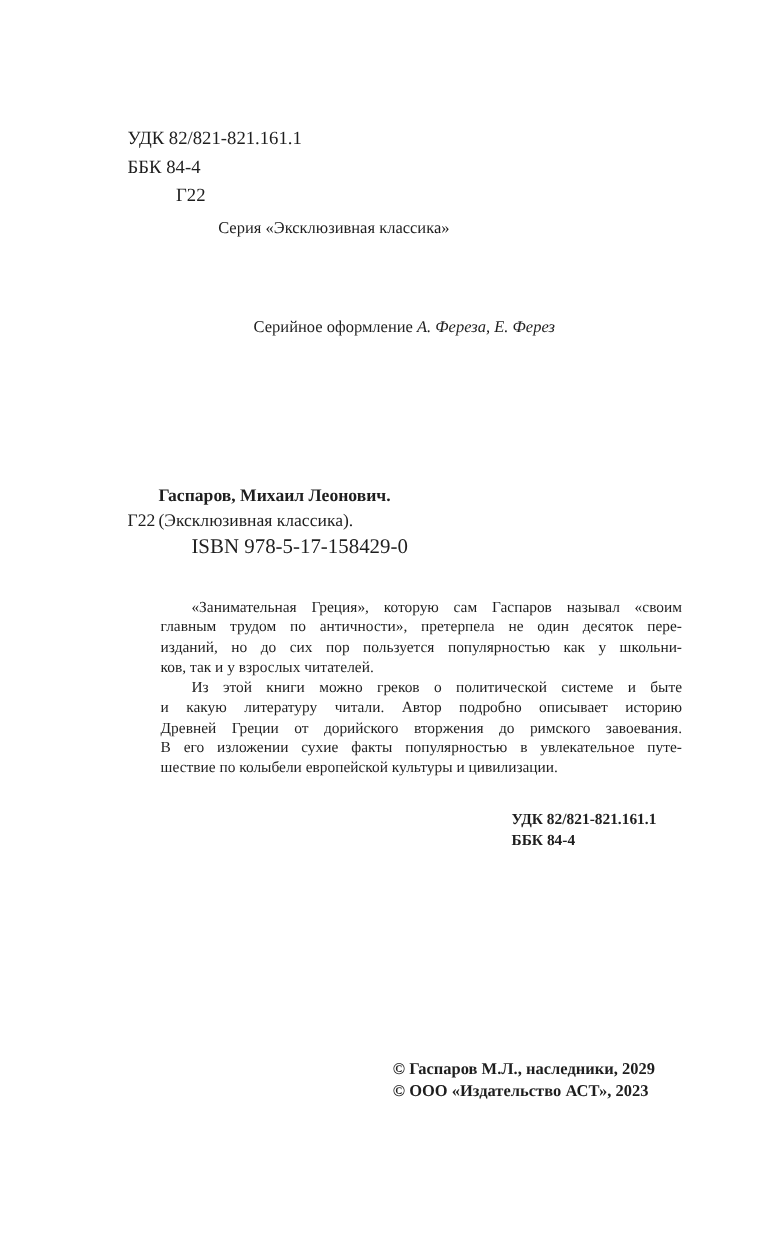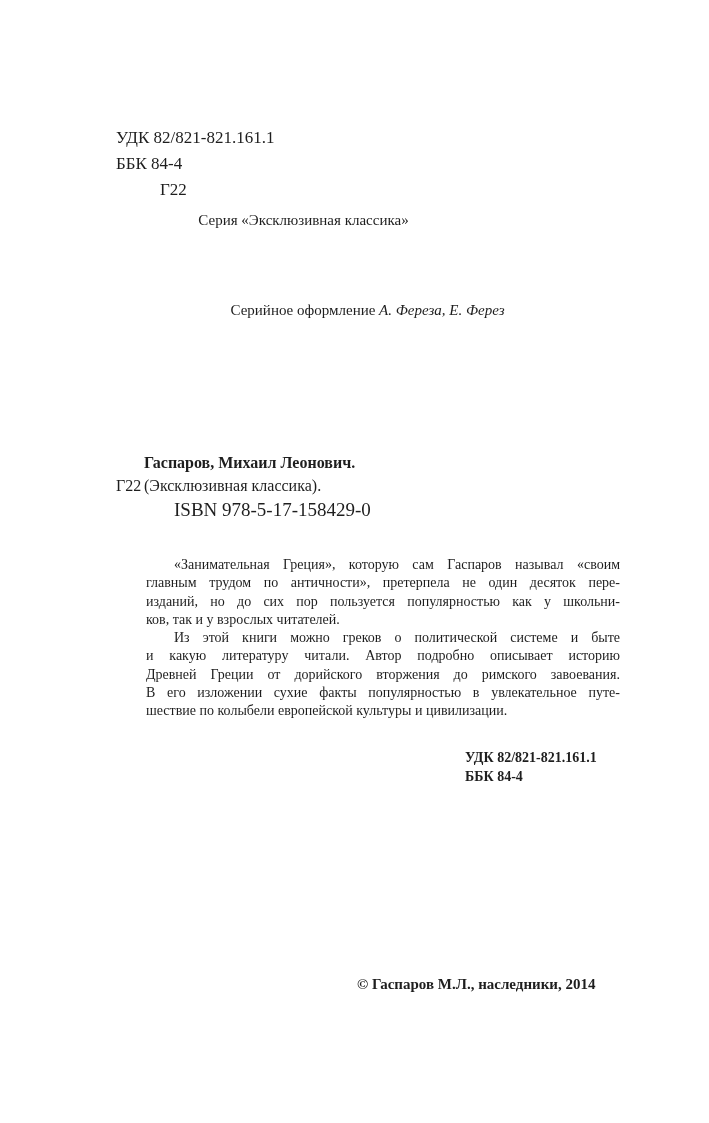--- a/index.html
+++ b/index.html
@@ -1,21 +1,21 @@
 <!DOCTYPE html>
 <html><head>
   <meta charset="utf-8">
   <style>
     html, body { margin: 0; padding: 0; background: #ffffff; }
     body {
       width: 709px; height: 1123px; position: relative; overflow: hidden;
       font-family: "Liberation Serif", "DejaVu Serif", serif;
       color: #1e1e1e;
     }
-    .abs { position: absolute; white-space: nowrap; margin-top: 12px; }
+    .abs { position: absolute; white-space: nowrap; }
     .top-codes { left: 116px; top: 113px; font-size: 17px; line-height: 26px; }
     .top-codes .indent { padding-left: 44px; }
     .series { left: 0; width: 607px; top: 200px; text-align: center; font-size: 15px; }
     .design { left: 0; width: 735px; top: 290px; text-align: center; font-size: 15px; }
     .design i { font-style: italic; }
 
     .card { left: 116px; top: 440px; width: 504px; }
     .card .author { padding-left: 28px; font-weight: bold; font-size: 16px; line-height: 22px; }
     .card .entry { position: relative; font-size: 16px; line-height: 23px; }
     .card .code { position: absolute; left: 0; top: 0; }
@@ -70,14 +70,15 @@
   <span class="ln">В его изложении сухие факты популярностью в увлекательное путе-</span>
   <span class="ln end">шествие по колыбели европейской культуры и цивилизации.</span>
 </div>
 
 <div class="abs bottom-codes">
   <div>УДК 82/821-821.161.1</div>
   <div>ББК 84-4</div>
 </div>
 
 <div class="abs copyright">
-  <div>© Гаспаров М.Л., наследники, 2014</div>
+  <div>© Гаспаров М.Л., наследники, 2029</div>
+  <div>© ООО «Издательство АСТ», 2023</div>
 </div>
 
 </body></html>

